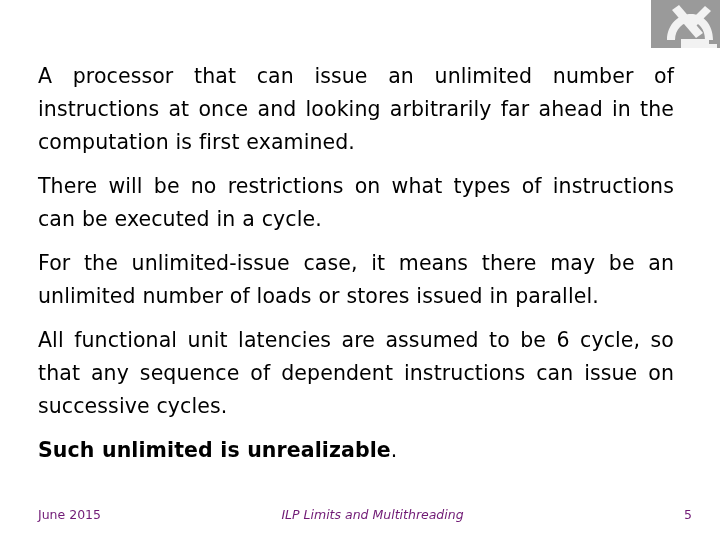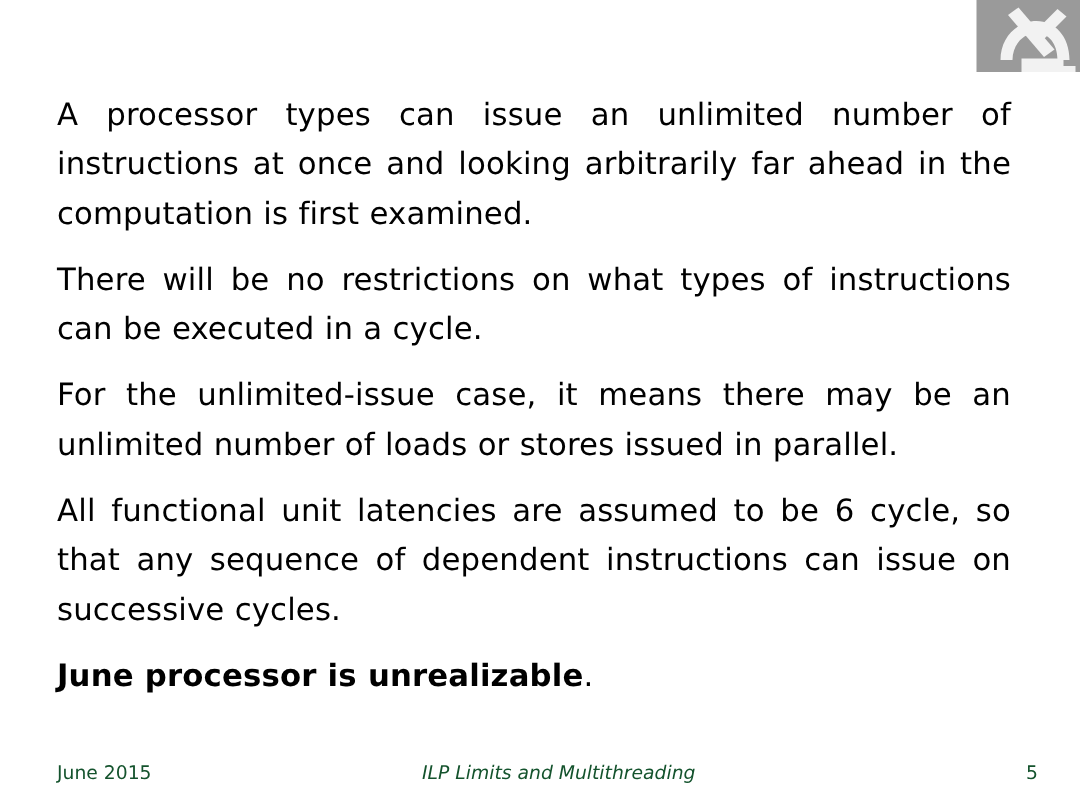--- a/index.html
+++ b/index.html
@@ -62,21 +62,21 @@
 
   
   .footer {
     position: absolute;
     left: 38px;
     right: 28px;
     top: 503px;
     height: 24px;
     display: flex;
     align-items: flex-end;
-    color: #14532d;
+    color: #701a75;
     font-size: 12.5px;
     line-height: 24px;
   }
   .footer-date {
     flex: 0 0 auto;
     text-align: left;
   }
   .footer-title {
     flex: 1 1 auto;
     text-align: center;
@@ -101,29 +101,29 @@
     <path d="M21 10 L28 5 L52 33 L45 38 Z" fill="#f2f2f2"></path>
 
     <path d="M54 6 L60 11 L42 29 L36 24 Z" fill="#f2f2f2"></path>
 
     <path d="M30 39 L58 39 L58 44 L66 44 L66 48 L30 48 Z" fill="#f2f2f2"></path>
   </svg>
 </div>
 
 <div class="slide-body">
 
-  <p class="para">A processor types can issue an unlimited number of instructions at once and looking arbitrarily far ahead in the computation is first examined.</p>
+  <p class="para">A processor that can issue an unlimited number of instructions at once and looking arbitrarily far ahead in the computation is first examined.</p>
 
   <p class="para">There will be no restrictions on what types of instructions can be executed in a cycle.</p>
 
   <p class="para">For the unlimited-issue case, it means there may be an unlimited number of loads or stores issued in parallel.</p>
 
   <p class="para">All functional unit latencies are assumed to be 6 cycle, so that any sequence of dependent instructions can issue on successive cycles.</p>
 
-  <p class="para bold-para"><span>June processor is unrealizable</span><span class="tail">.</span></p>
+  <p class="para bold-para"><span>Such unlimited is unrealizable</span><span class="tail">.</span></p>
 
 </div>
 
 <div class="footer">
   <span class="footer-date">June 2015</span>
   <span class="footer-title">ILP Limits and Multithreading</span>
   <span class="footer-page">5</span>
 </div>
 
 </body></html>

